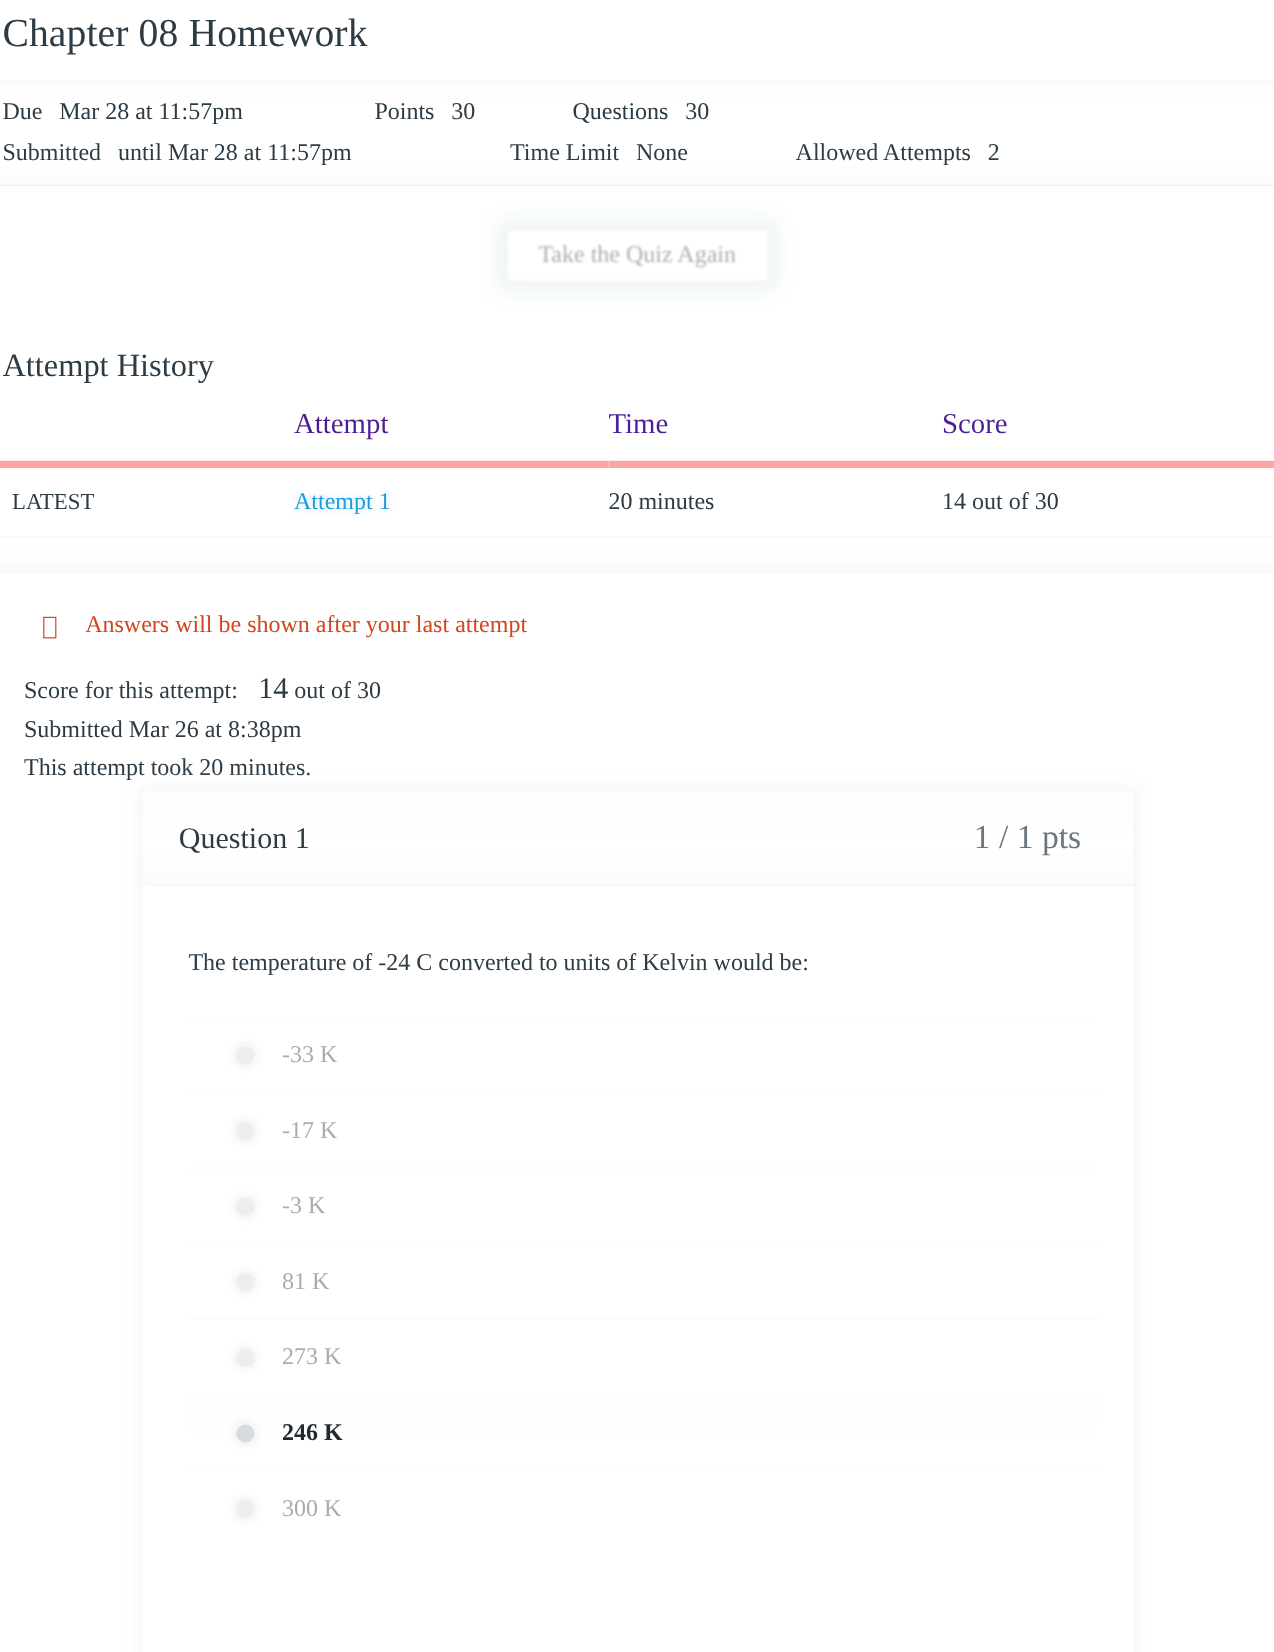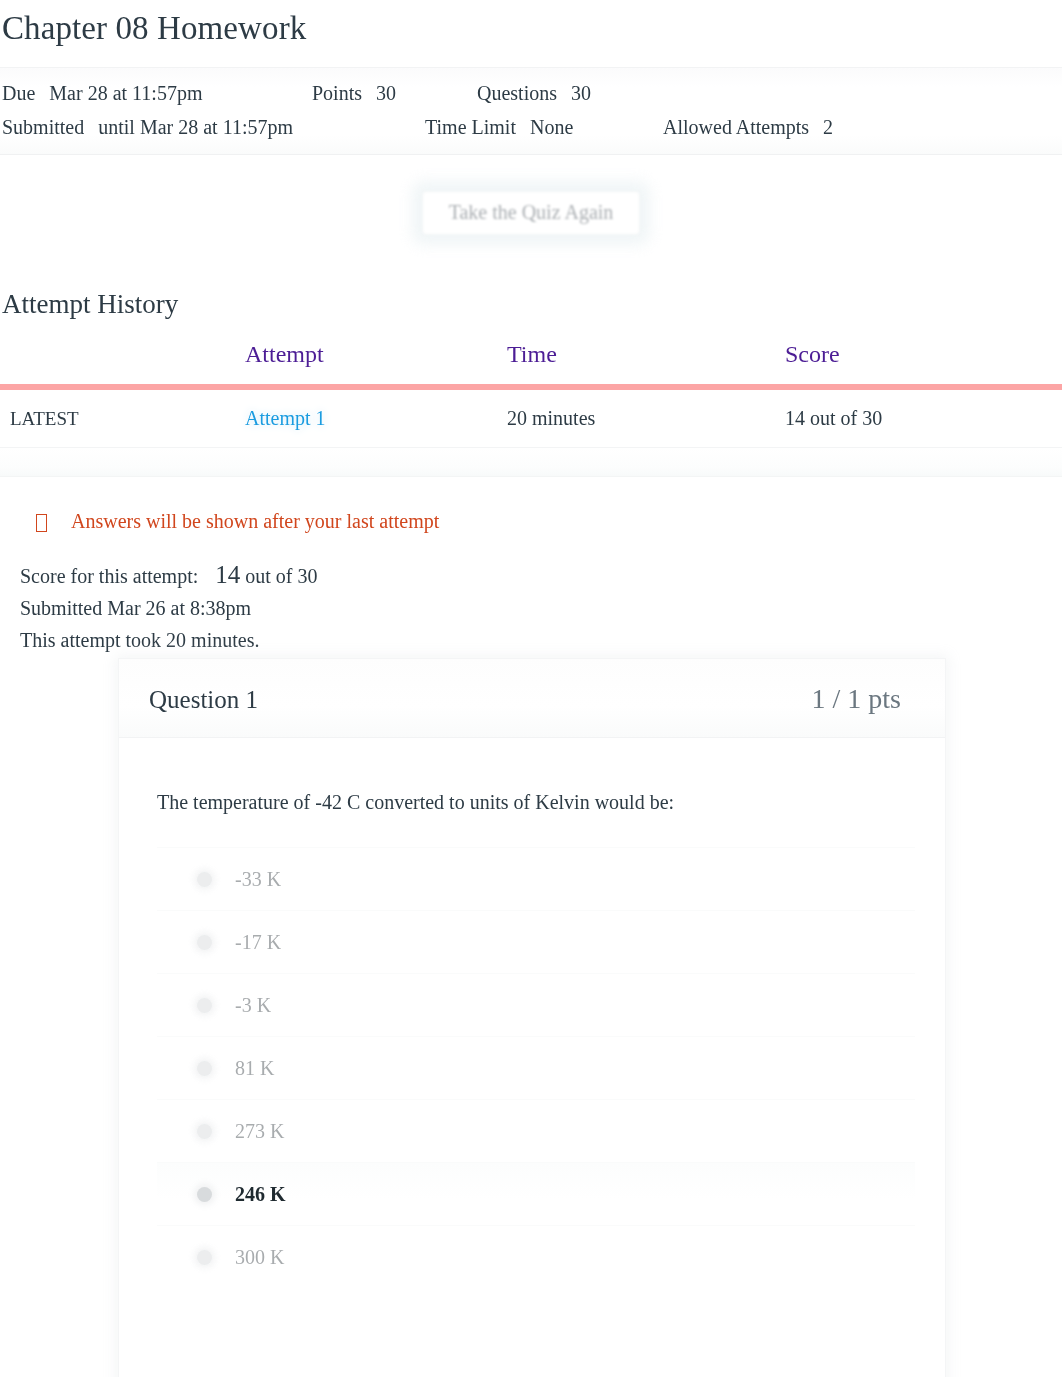--- a/index.html
+++ b/index.html
@@ -320,21 +320,21 @@
 </div>
 
 <div class="question-card">
 
   <div class="q-header">
     <span class="q-name">Question 1</span>
     <span class="q-pts">1 / 1 pts</span>
   </div>
 
   <div class="q-body">
-    <div class="q-text">The temperature of -42 C converted to units of Kelvin would be:</div>
+    <div class="q-text">The temperature of -24 C converted to units of Kelvin would be:</div>
 
     <ul class="answers">
       <li class="answer">
         <span class="radio"></span>
         <span class="answer-label">-33 K</span>
       </li>
       <li class="answer">
         <span class="radio"></span>
         <span class="answer-label">-17 K</span>
       </li>

